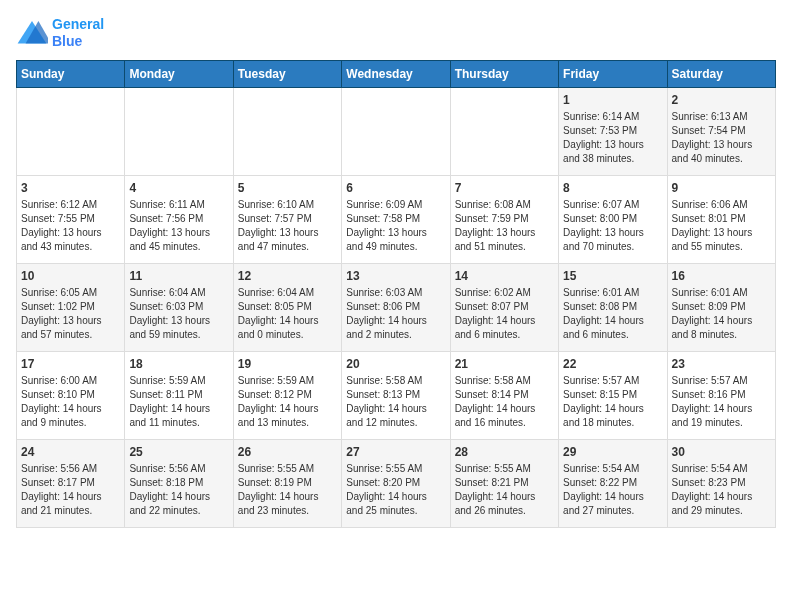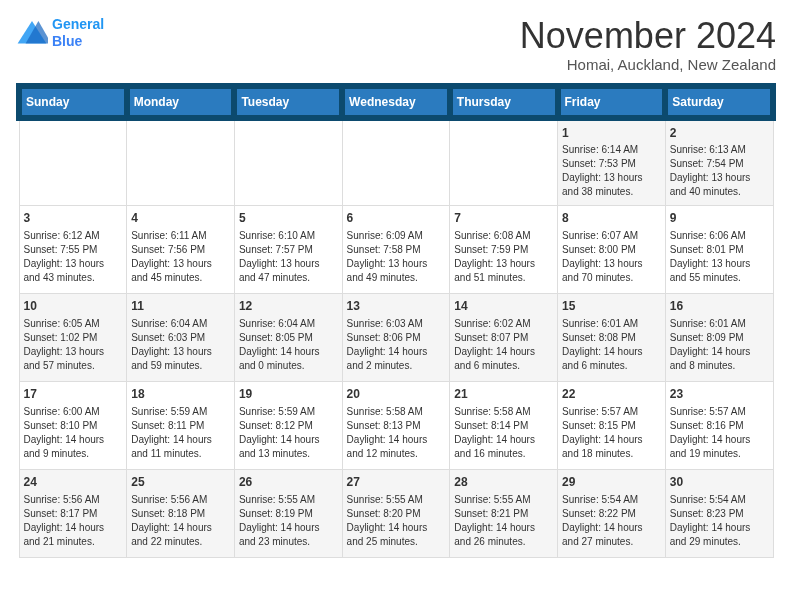--- a/index.html
+++ b/index.html
@@ -51,21 +51,21 @@
       width: 100%;
       border-collapse: collapse;
     }
     thead tr th {
       background-color: #2b7bbf;
       color: white;
       font-size: 12px;
       font-weight: bold;
       padding: 6px 4px;
       text-align: left;
-      border: 6px solid #0c4a6e;
+      border: 1px solid #0c4a6e;
     }
     tbody tr td {
       vertical-align: top;
       border: 1px solid #ddd;
       padding: 4px 4px;
       font-size: 10px;
       color: #333;
       line-height: 1.4;
       height: 88px;
       width: calc(100% / 7);
@@ -93,24 +93,20 @@
 <div class="header">
   <div class="logo">
     <svg class="logo-icon" viewBox="0 0 40 34" xmlns="http://www.w3.org/2000/svg">
       <polygon points="20,2 38,30 2,30" fill="#2196F3" opacity="0.85"></polygon>
       <polygon points="28,2 44,30 12,30" fill="#1565C0" opacity="0.7"></polygon>
     </svg>
     <div class="logo-text">
       <div><span>General</span></div>
       <div style="color:#3b82f6;">Blue</div>
     </div>
-  </div>
-  <div class="title-section">
-    <div class="month-title">November 2024</div>
-    <div class="subtitle">Homai, Auckland, New Zealand</div>
   </div>
 </div>
 
 <table>
   <thead>
     <tr>
       <th>Sunday</th>
       <th>Monday</th>
       <th>Tuesday</th>
       <th>Wednesday</th>

